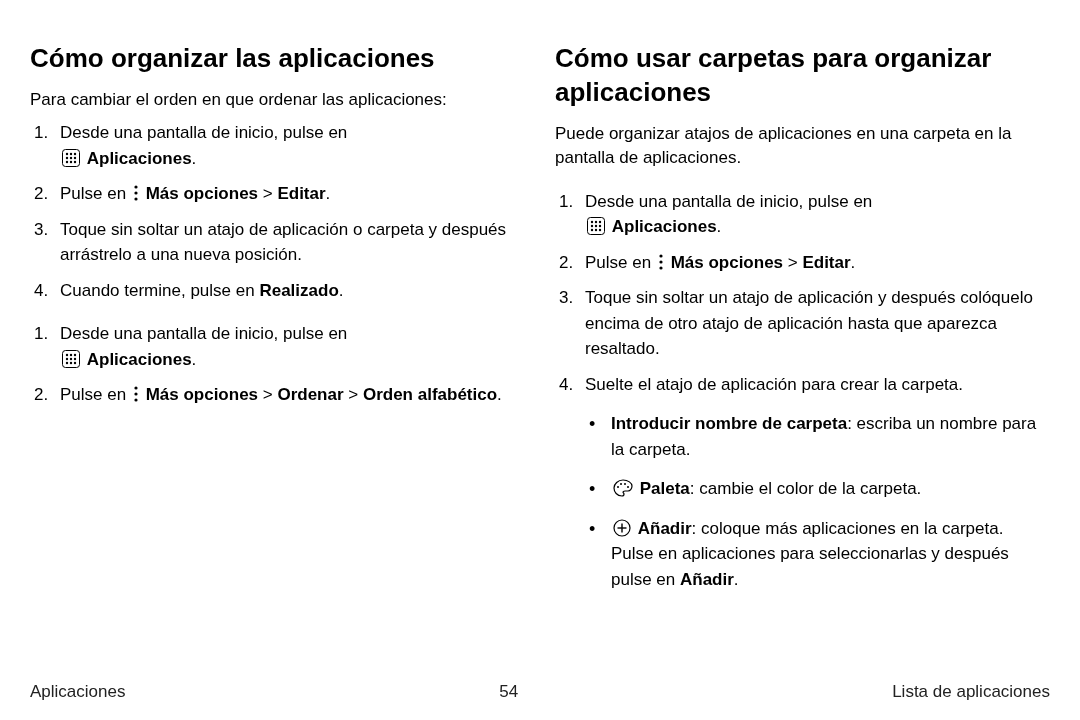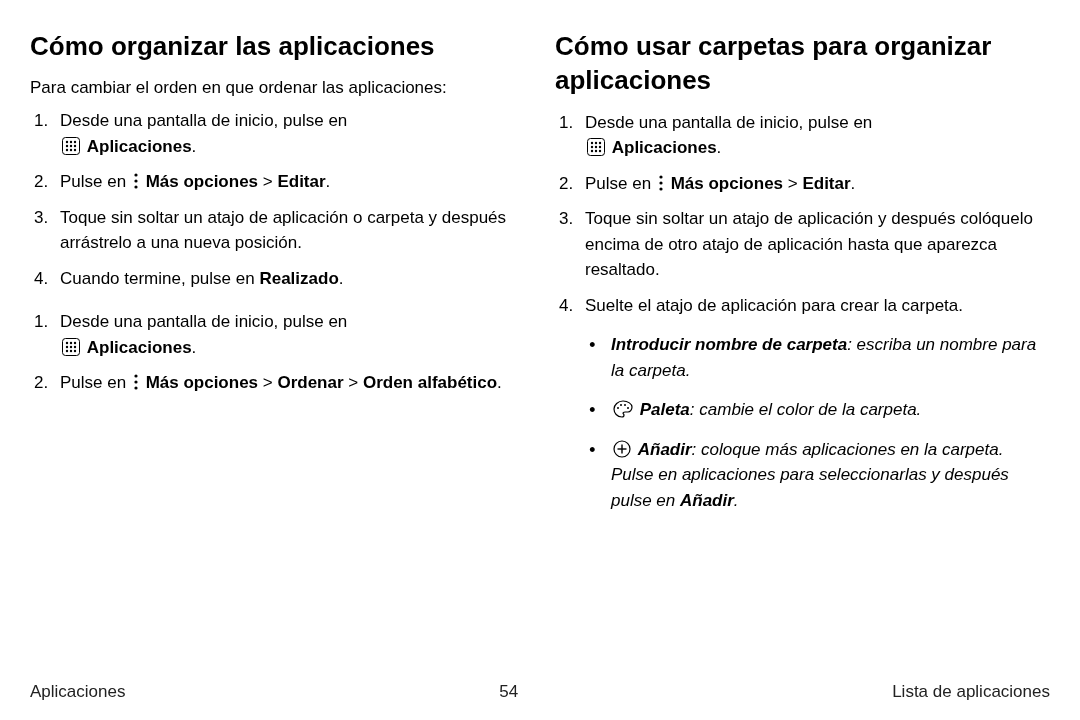--- a/index.html
+++ b/index.html
@@ -7,21 +7,21 @@
     width: 1080px;
     height: 720px;
     background: #fff;
     font-family: Arial, Helvetica, sans-serif;
     color: #000;
     position: relative;
     overflow: hidden;
   }
   .page {
     display: flex;
-    padding: 30px 30px 0 30px;
+    padding: 42px 30px 0 30px;
     gap: 30px;
     height: 660px;
   }
   .col {
     flex: 1;
     min-width: 0;
   }
   h2 {
     font-size: 26px;
     font-weight: bold;
@@ -55,21 +55,20 @@
   ol > li::before {
     content: counter(item) ".";
     position: absolute;
     left: 4px;
     top: 0;
   }
   ul {
     list-style: none;
     padding-left: 0;
     margin-top: 14px;
-    font-style: italic;
   }
   ul > li {
     font-size: 17px;
     line-height: 1.5;
     padding-left: 26px;
     position: relative;
     margin-bottom: 14px;
   }
   ul > li::before {
     content: "•";
@@ -163,20 +162,21 @@
               <circle cx="3" cy="9" r="1.6"></circle>
               <circle cx="3" cy="15" r="1.6"></circle>
             </svg></span>
         <span class="b">Más opciones</span><span> &gt; </span><span class="b">Ordenar</span><span> &gt; </span><span class="b">Orden alfabético</span><span>.</span>
       </li>
     </ol>
   </div>
 
   <div class="col">
     <h2>Cómo usar carpetas para organizar aplicaciones</h2>
+    <p class="para">Puede organizar atajos de aplicaciones en una carpeta en la pantalla de aplicaciones.</p>
 
     <ol>
       <li>
         <span>Desde una pantalla de inicio, pulse en </span><br>
         <span class="icon">
           <svg width="18" height="18" viewBox="0 0 18 18">
               <rect x="0.5" y="0.5" width="17" height="17" rx="3" fill="none" stroke="#000" stroke-width="1"></rect>
               <circle cx="5" cy="5" r="1.2"></circle>
               <circle cx="9" cy="5" r="1.2"></circle>
               <circle cx="13" cy="5" r="1.2"></circle>

